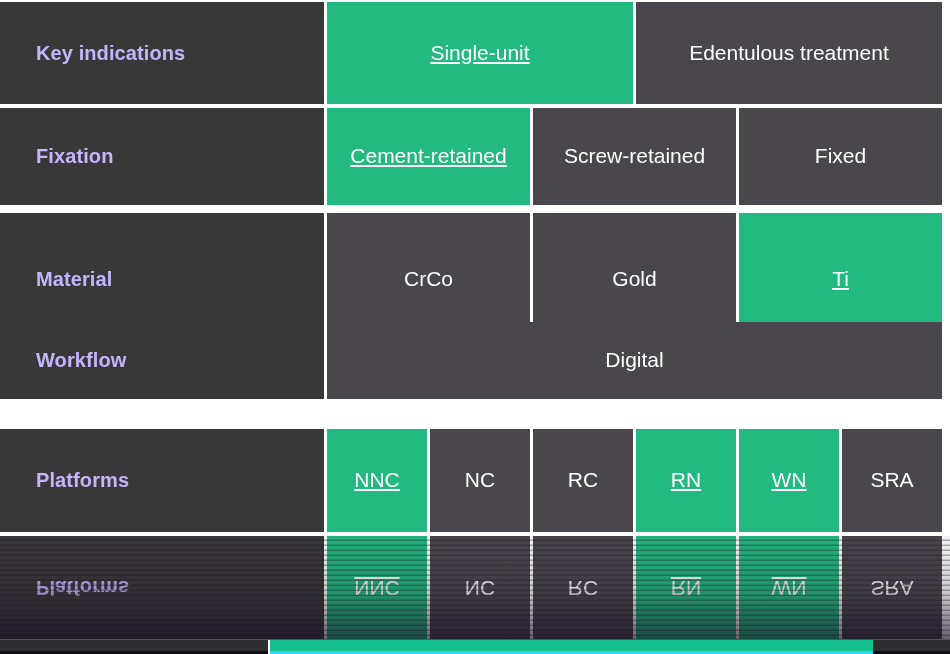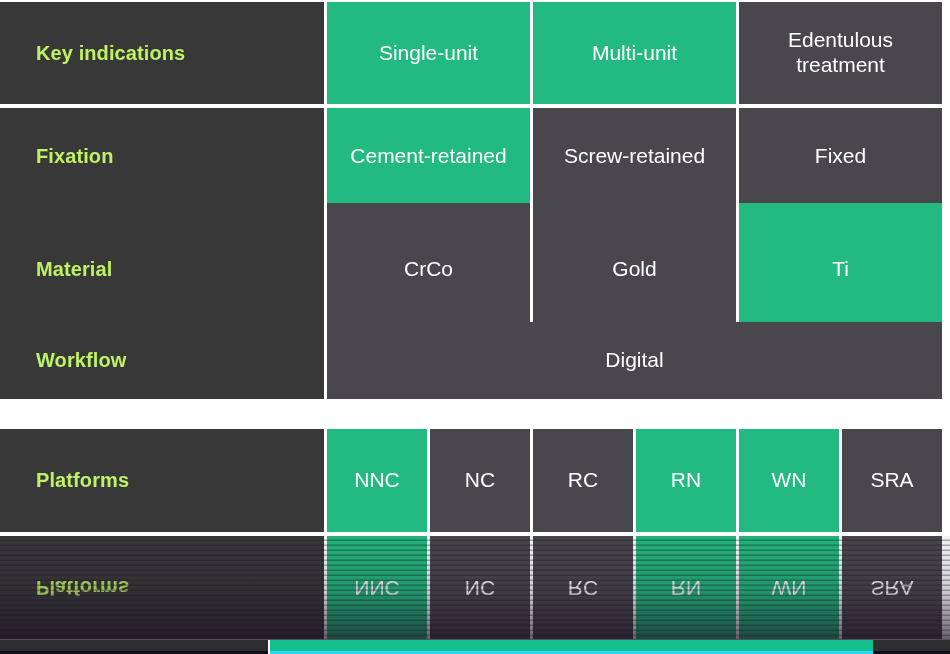--- a/index.html
+++ b/index.html
@@ -28,21 +28,21 @@
     left: 0;
     width: 950px;
     display: flex;
     box-sizing: border-box;
   }
 
   .label-cell {
     width: 324px;
     min-width: 324px;
     background: #393839;
-    color: #bef264;
+    color: #c4b5fd;
     font-weight: bold;
     font-size: 20px;
     display: flex;
     align-items: center;
     padding-left: 36px;
     box-sizing: border-box;
     letter-spacing: 0.1px;
   }
 
   .data-track {
@@ -62,26 +62,26 @@
     align-items: center;
     justify-content: center;
     text-align: center;
     line-height: 1.18;
     box-sizing: border-box;
     margin-right: 3px;
     padding: 2px 6px;
     overflow: hidden;
   }
   .data-cell:last-child { margin-right: 8px; }
-  .data-cell.hl { background: #22ba80; }
+  .data-cell.hl { background: #22ba80; text-decoration: underline; }
 
   
   #row-indications  { top: 2px;   height: 102px; }
   #row-fixation     { top: 108px; height: 97px; }
-  #row-material     { top: 203px; height: 132px; }
+  #row-material     { top: 213px; height: 132px; }
   #row-workflow     { top: 322px; height: 77px; }
   #row-platforms    { top: 429px; height: 103px; }
 
   
   #reflection-wrap {
     position: absolute;
     left: 0;
     top: 536px;
     width: 950px;
     height: 118px;
@@ -146,21 +146,20 @@
 </style>
 </head>
 <body>
 
 <div id="matrix-slide">
 
   <div class="matrix-row" id="row-indications">
     <div class="label-cell">Key indications</div>
     <div class="data-track">
       <div class="data-cell hl">Single-unit</div>
-      <div class="data-cell hl">Multi-unit</div>
       <div class="data-cell">Edentulous treatment</div>
     </div>
   </div>
 
   <div class="matrix-row" id="row-fixation">
     <div class="label-cell">Fixation</div>
     <div class="data-track">
       <div class="data-cell hl">Cement-retained</div>
       <div class="data-cell">Screw-retained</div>
       <div class="data-cell">Fixed</div>

